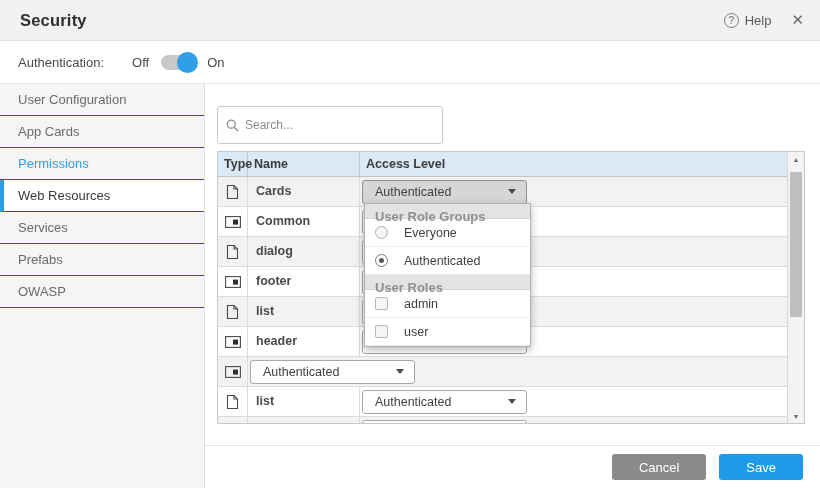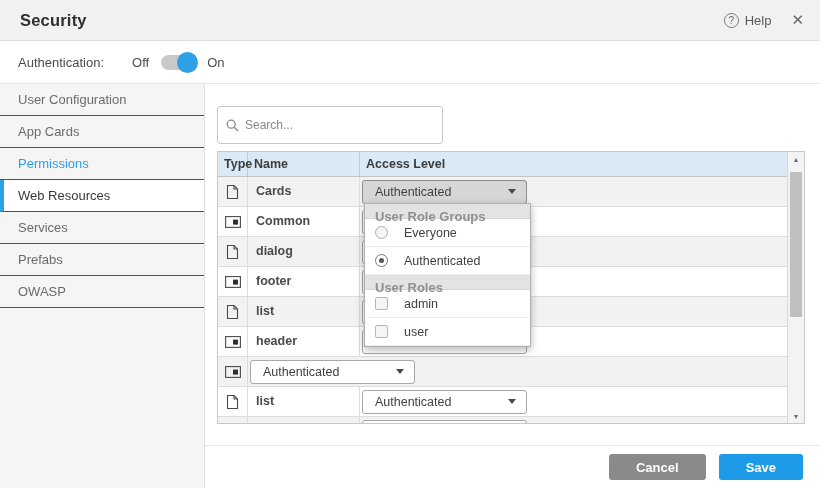--- a/index.html
+++ b/index.html
@@ -150,21 +150,21 @@
   }
 
   
   .footer {
     margin-top: 21px; border-top: 1px solid #e5e5e5; flex: 1;
     display: flex; justify-content: flex-end; align-items: center;
     padding-right: 17px; gap: 13px;
   }
   .btn {
     height: 26px; border: none; border-radius: 3px; color: #fff; font-size: 13px;
-    font-family: "Liberation Sans", sans-serif; padding: 0 27px; cursor: pointer; font-weight: 700;
+    font-family: "Liberation Sans", sans-serif; padding: 0 27px; cursor: pointer; font-weight: 400;
   }
   .btn-cancel { background: var(--cancel-button, #8a8a8a); }
   .btn-save { background: var(--save-button, #1d9be9); }
 
   
   .icon-svg { display: block; }
 </style>
 </head>
 <body>
 

